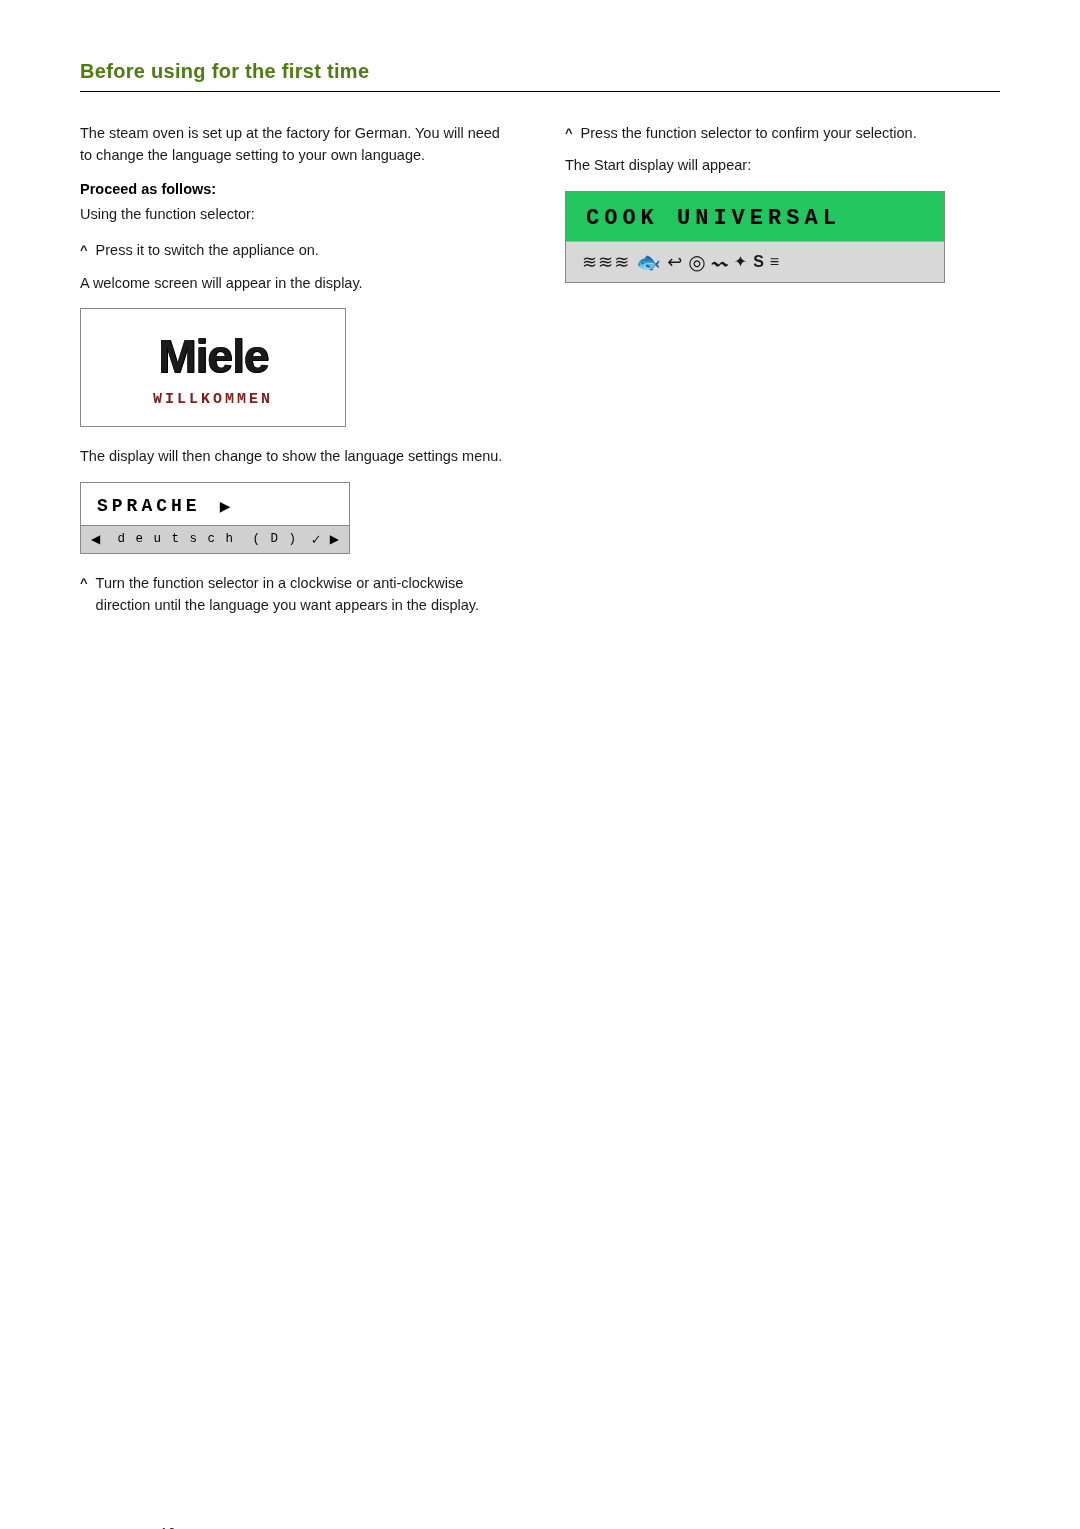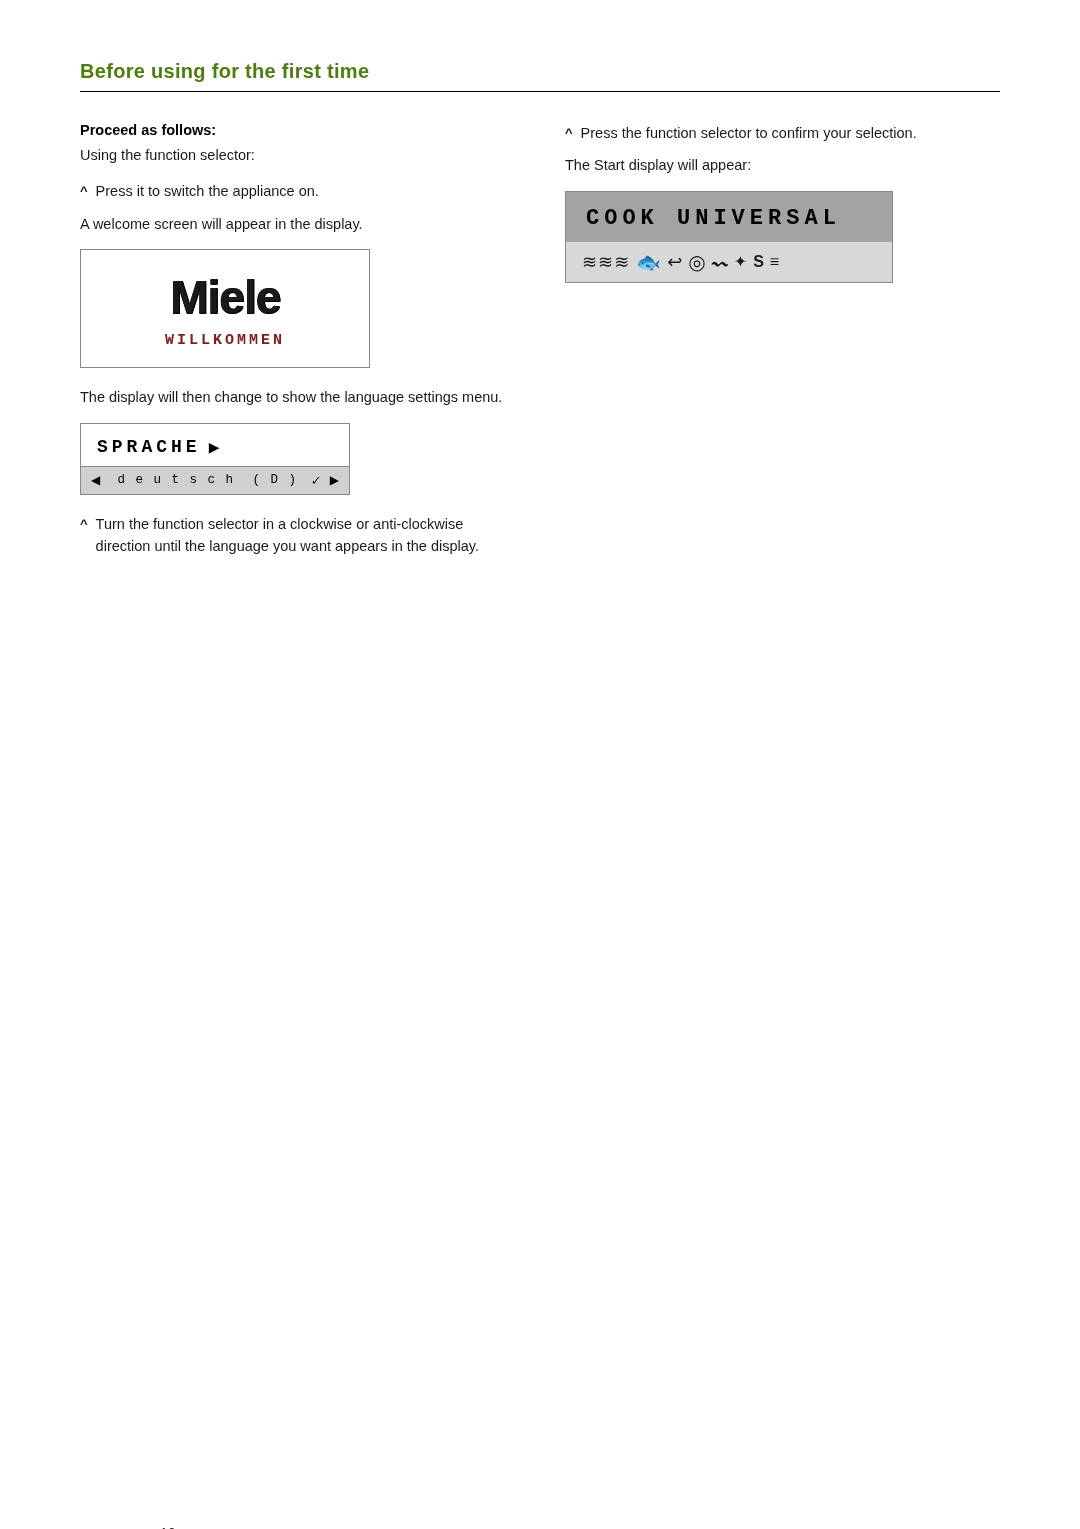--- a/index.html
+++ b/index.html
@@ -73,21 +73,21 @@
       margin-right: 8px;
       margin-top: 1px;
       flex-shrink: 0;
     }
 
     
     .display-box {
       border: 1.5px solid #888888;
       margin: 14px 0 18px 0;
       background: #ffffff;
-      width: 290px;
+      width: 266px;
     }
 
     .miele-logo-area {
       padding: 20px 20px 8px 20px;
       text-align: center;
     }
 
     .willkommen-area {
       text-align: center;
       font-family: 'Courier New', Courier, monospace;
@@ -109,21 +109,21 @@
     .sprache-header {
       padding: 12px 16px 8px 16px;
       font-family: 'Courier New', Courier, monospace;
       font-size: 18px;
       font-weight: bold;
       letter-spacing: 4px;
       color: #000000;
       border-bottom: 1.5px solid #888888;
       display: flex;
       align-items: center;
-      gap: 8px;
+      gap: 19px;
     }
 
     .sprache-row {
       display: flex;
       align-items: center;
       background: #d0d0d0;
       padding: 6px 10px;
     }
 
     .sprache-arrow-left {
@@ -149,22 +149,22 @@
     .sprache-arrow-right {
       font-size: 12px;
       color: #000;
       margin-left: 8px;
     }
 
     
     .cook-box {
       border: 1.5px solid #888888;
       margin: 14px 0 18px 0;
-      background: #a3a3a3;
-      width: 328px;
+      background: #22c55e;
+      width: 380px;
     }
 
     .cook-header {
       padding: 14px 20px 10px 20px;
       font-family: 'Courier New', Courier, monospace;
       font-size: 22px;
       font-weight: bold;
       letter-spacing: 5px;
       color: #000000;
     }
@@ -211,20 +211,21 @@
 <div class="page-wrapper">
 
   <h1 class="page-title">Before using for the first time</h1>
   <hr class="title-rule">
 
   <div class="two-col">
 
     <div class="left-col">
 
 
+      <p class="body-text">The steam oven is set up at the factory for German. You will need to change the language setting to your own language.</p>
 
       <p class="sub-heading">Proceed as follows:</p>
 
       <p class="body-text">Using the function selector:</p>
 
       <div class="bullet-item">
         <span class="bullet-caret">^</span>
         <span>Press it to switch the appliance on.</span>
       </div>
 

